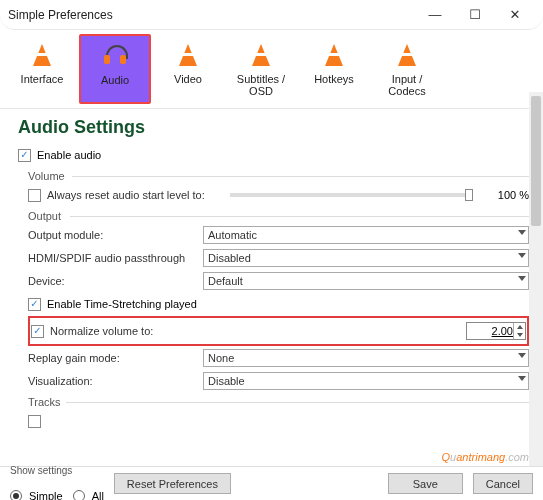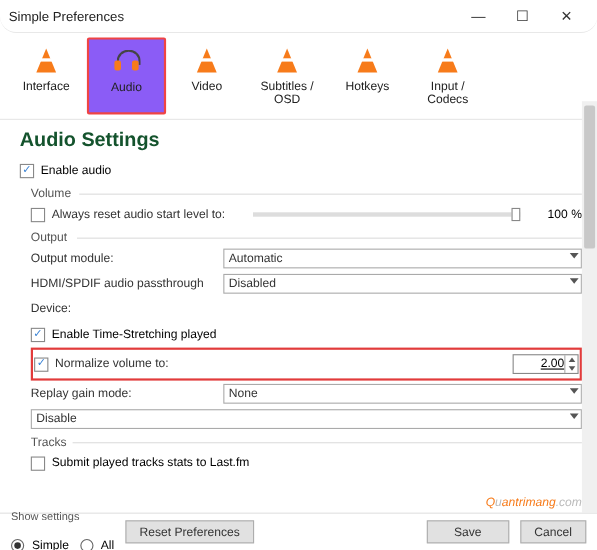--- a/index.html
+++ b/index.html
@@ -122,20 +122,24 @@
     </div>
     <div class="row">
       <span class="lblcol">HDMI/SPDIF audio passthrough</span>
       <div class="inputflat">
           <span>Disabled</span>
           <span class="dd"></span>
         </div>
     </div>
     <div class="row">
       <span class="lblcol">Device:</span>
+      <div class="inputflat">
+          <span>Default</span>
+          <span class="dd"></span>
+        </div>
     </div>
 
     <div class="row">
       <span class="chk">✓</span>
       <span>Enable Time-Stretching played</span>
     </div>
     <div class="hl">
       <div class="row">
         <span class="chk">✓</span>
         <span class="lblcol" style="width:163px">Normalize volume to:</span>
@@ -147,30 +151,30 @@
       </div>
     </div>
     <div class="row">
       <span class="lblcol">Replay gain mode:</span>
       <div class="inputflat">
           <span>None</span>
           <span class="dd"></span>
         </div>
     </div>
     <div class="row">
+      <span class="lblcol">Visualization:</span>
       <div class="inputflat">
           <span>Disable</span>
           <span class="dd"></span>
         </div>
     </div>
 
     <div class="sechdr" style="--aft:38px">Tracks</div>
     <div class="row">
       <span class="chk"></span>
-      <span>Submit played tracks stats to Last.fm</span>
     </div>
   </div>
 </div>
 
 <div class="scroll">
     <div class="th"></div>
   </div>
 
 <div class="wm"><b>Q</b><span>u</span><b>antrimang</b><span>.com</span></div>
 

